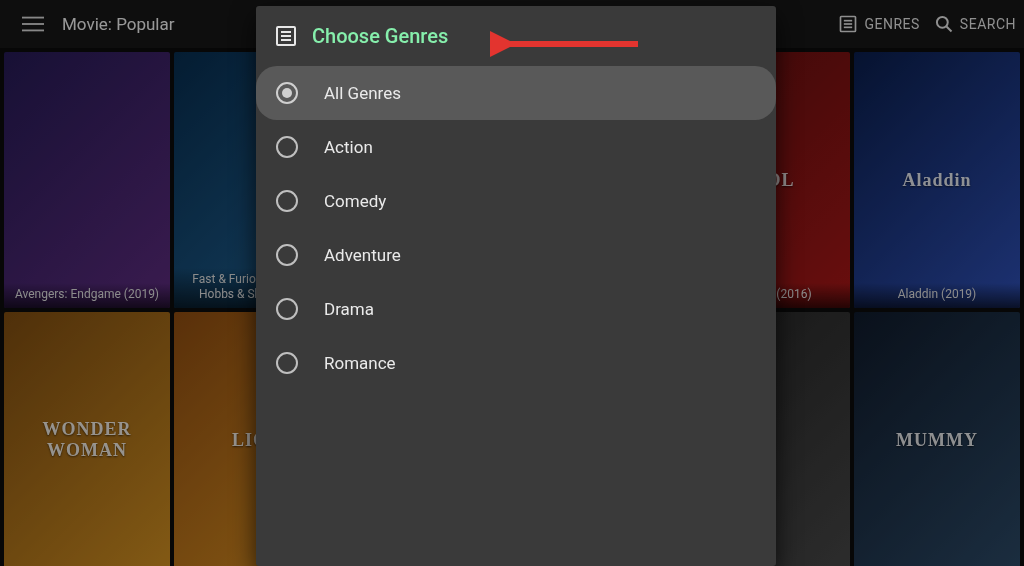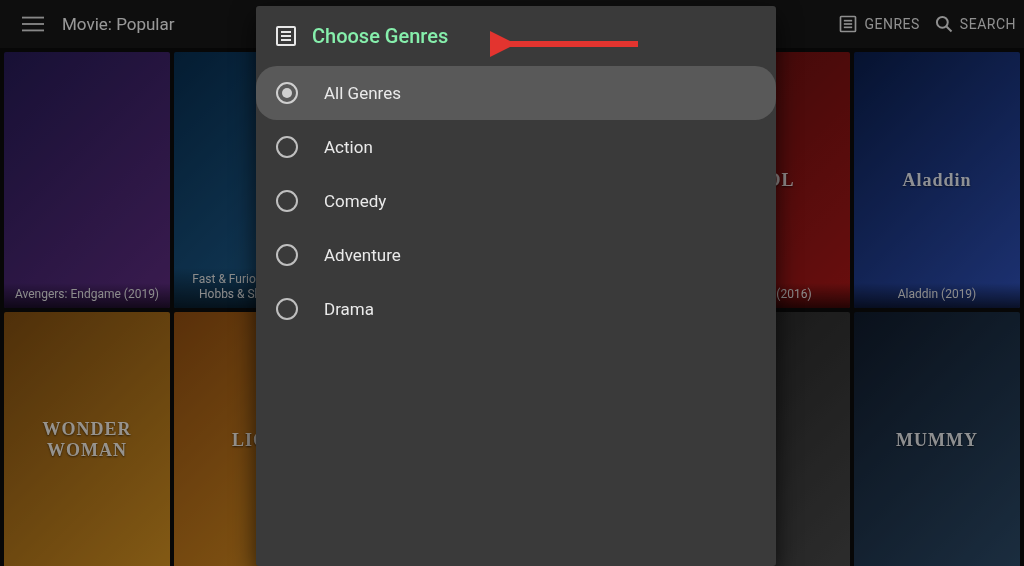--- a/index.html
+++ b/index.html
@@ -188,20 +188,24 @@
         <span>Comedy</span>
       </div>
       <div class="item">
         <div class="radio"></div>
         <span>Adventure</span>
       </div>
       <div class="item">
         <div class="radio"></div>
         <span>Drama</span>
       </div>
+      <div class="item">
+        <div class="radio"></div>
+        <span>Romance</span>
+      </div>
     </div>
 </div>
 
 <div class="arrow">
   <svg width="150" height="28" viewBox="0 0 150 28">
     <defs>
       <marker id="ah" markerWidth="12" markerHeight="12" refX="2" refY="5" orient="auto">
         <path d="M10,0 L0,5 L10,10 Z" fill="#e3342f"></path>
       </marker>
     </defs>

